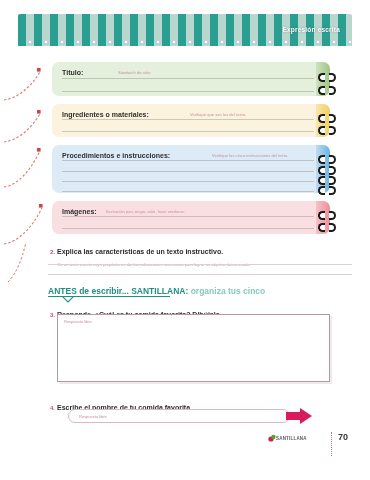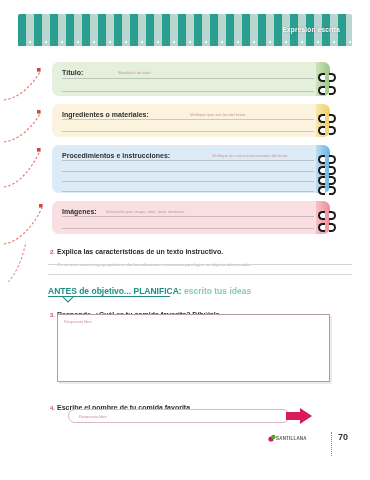--- a/index.html
+++ b/index.html
@@ -347,22 +347,22 @@
 </div>
 
 <div class="act" style="top:240px;">
   <span class="num">2.</span><span class="q">Explica las características de un texto instructivo.</span>
   <span class="ans">Es un texto escrito cuyo propósito es dar las indicaciones necesarias para lograr un objetivo determinado.</span>
 </div>
 <div class="hr" style="top:264px;"></div>
 <div class="hr" style="top:274px;"></div>
 
 <div class="section-head">
-  <span class="strong">ANTES de objetivo... PLANIFICA:</span>
-  <span class="soft">escrito tus ideas</span>
+  <span class="strong">ANTES de escribir... SANTILLANA:</span>
+  <span class="soft">organiza tus cinco</span>
 </div>
 <div class="section-underline"></div>
 <svg class="section-tick" width="12" height="7" viewBox="0 0 12 7">
   <path d="M0 0 L6 6 L12 0" fill="none" stroke="#1f8f84" stroke-width="1.1"></path>
 </svg>
 
 <div class="act" style="top:303px;">
   <span class="num">3.</span><span class="q">Responde. ¿Cuál es tu comida favorita? Dibújala.</span>
 </div>
 <div class="draw-box">

